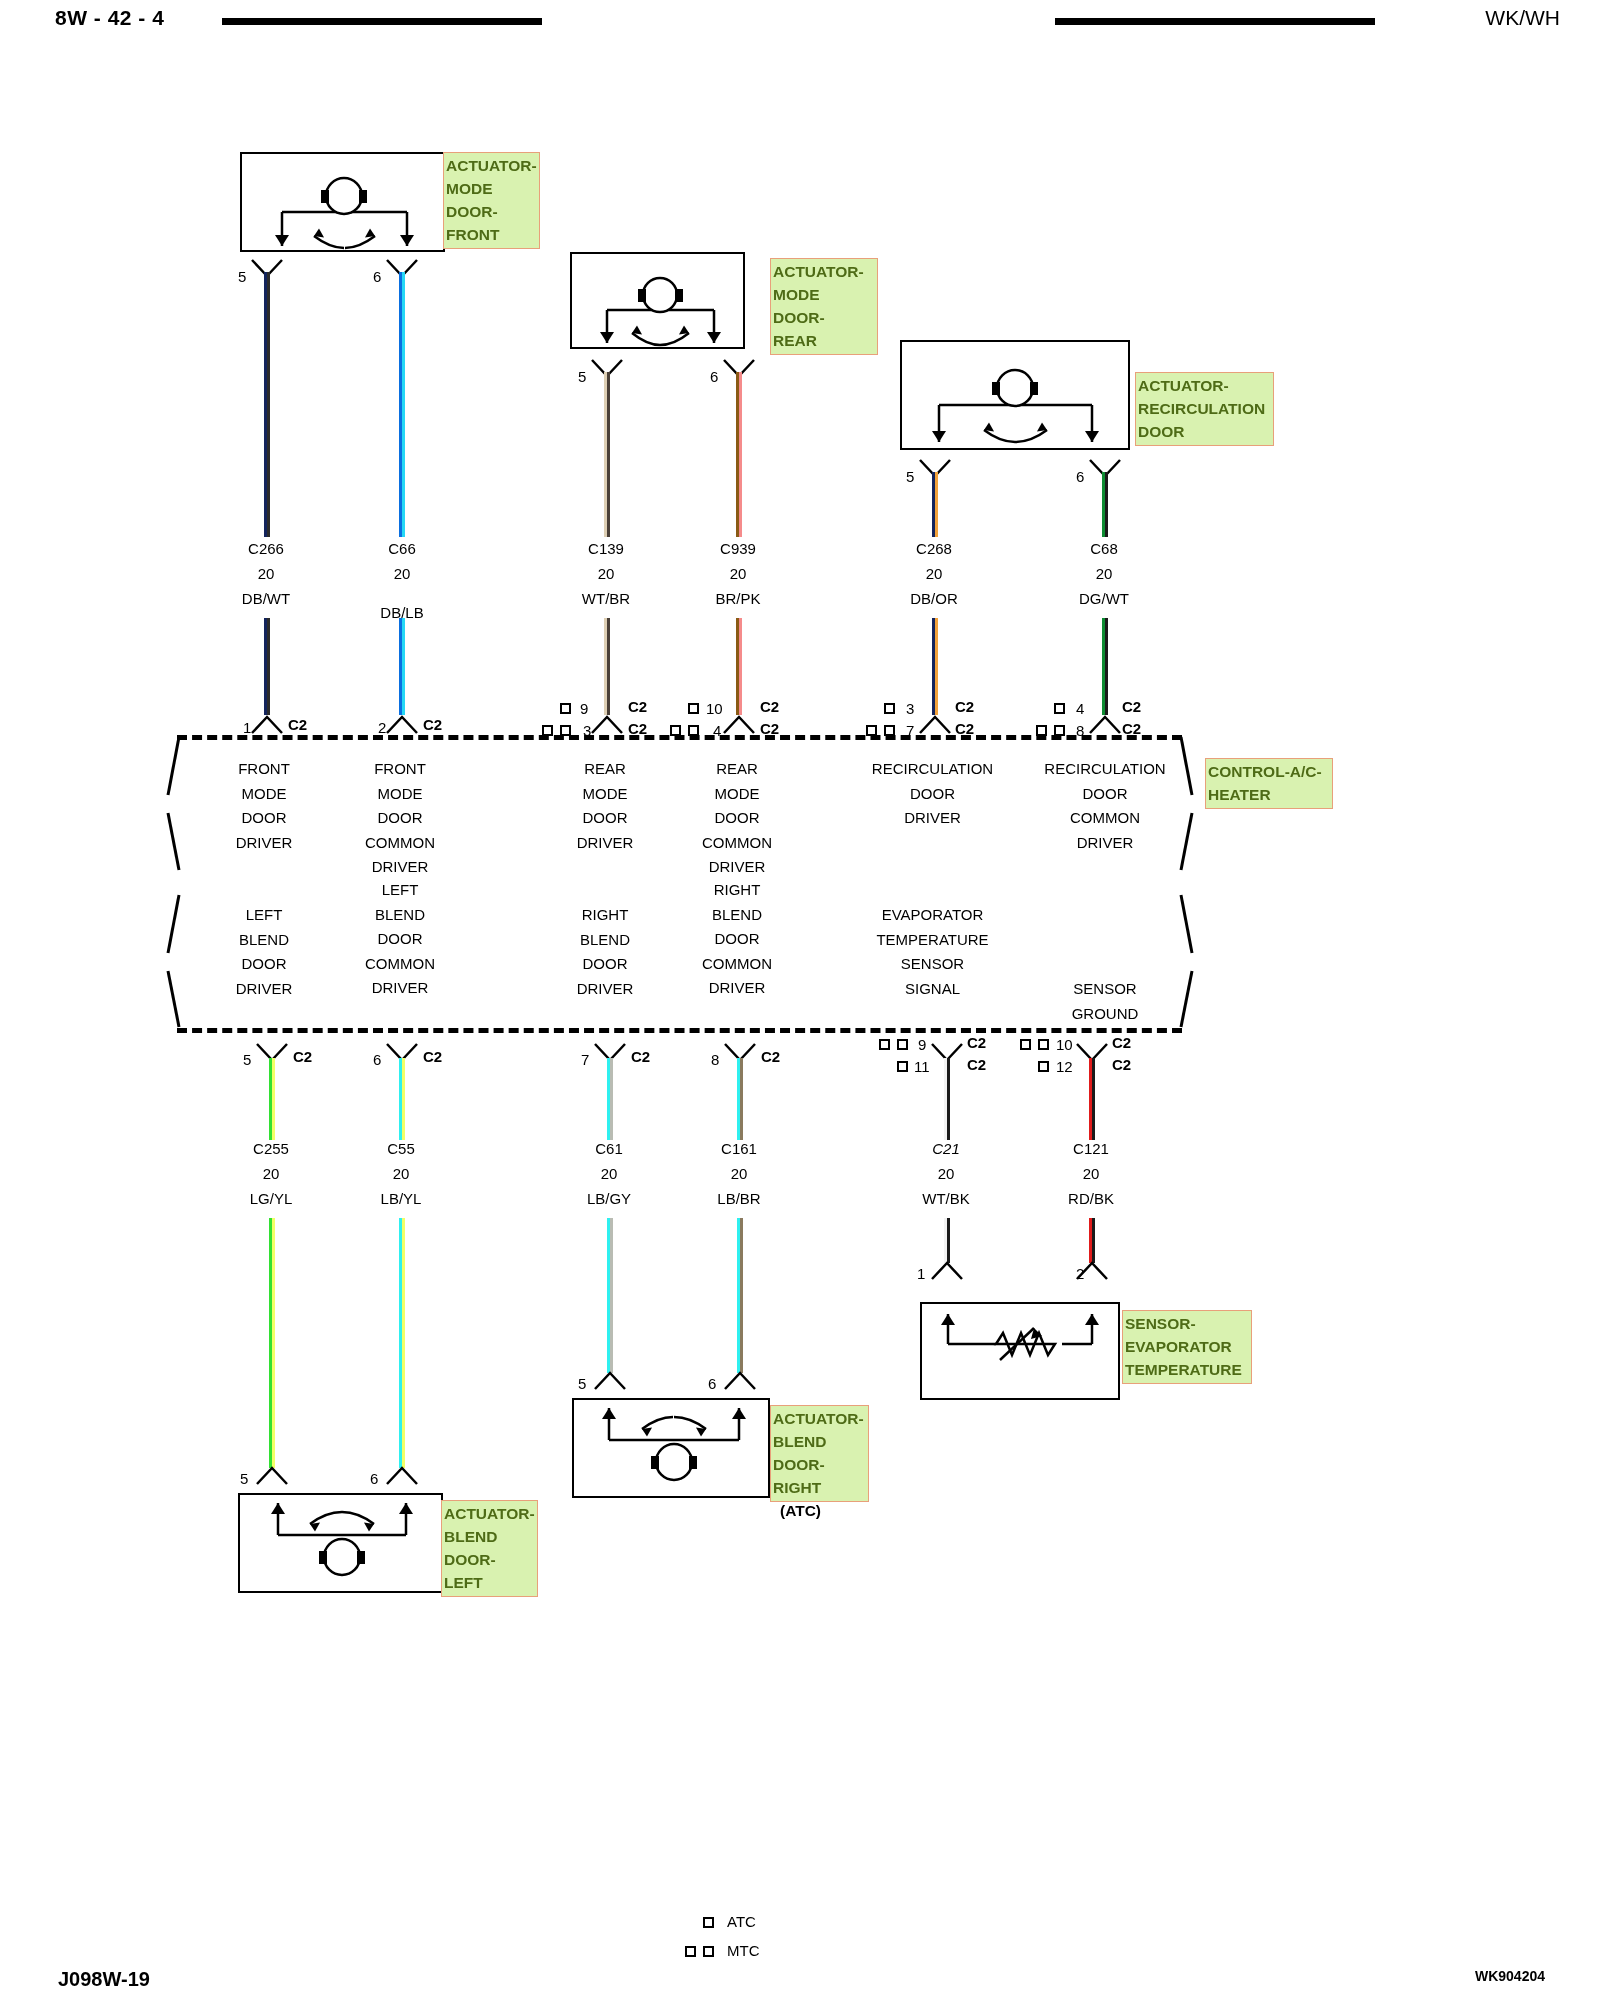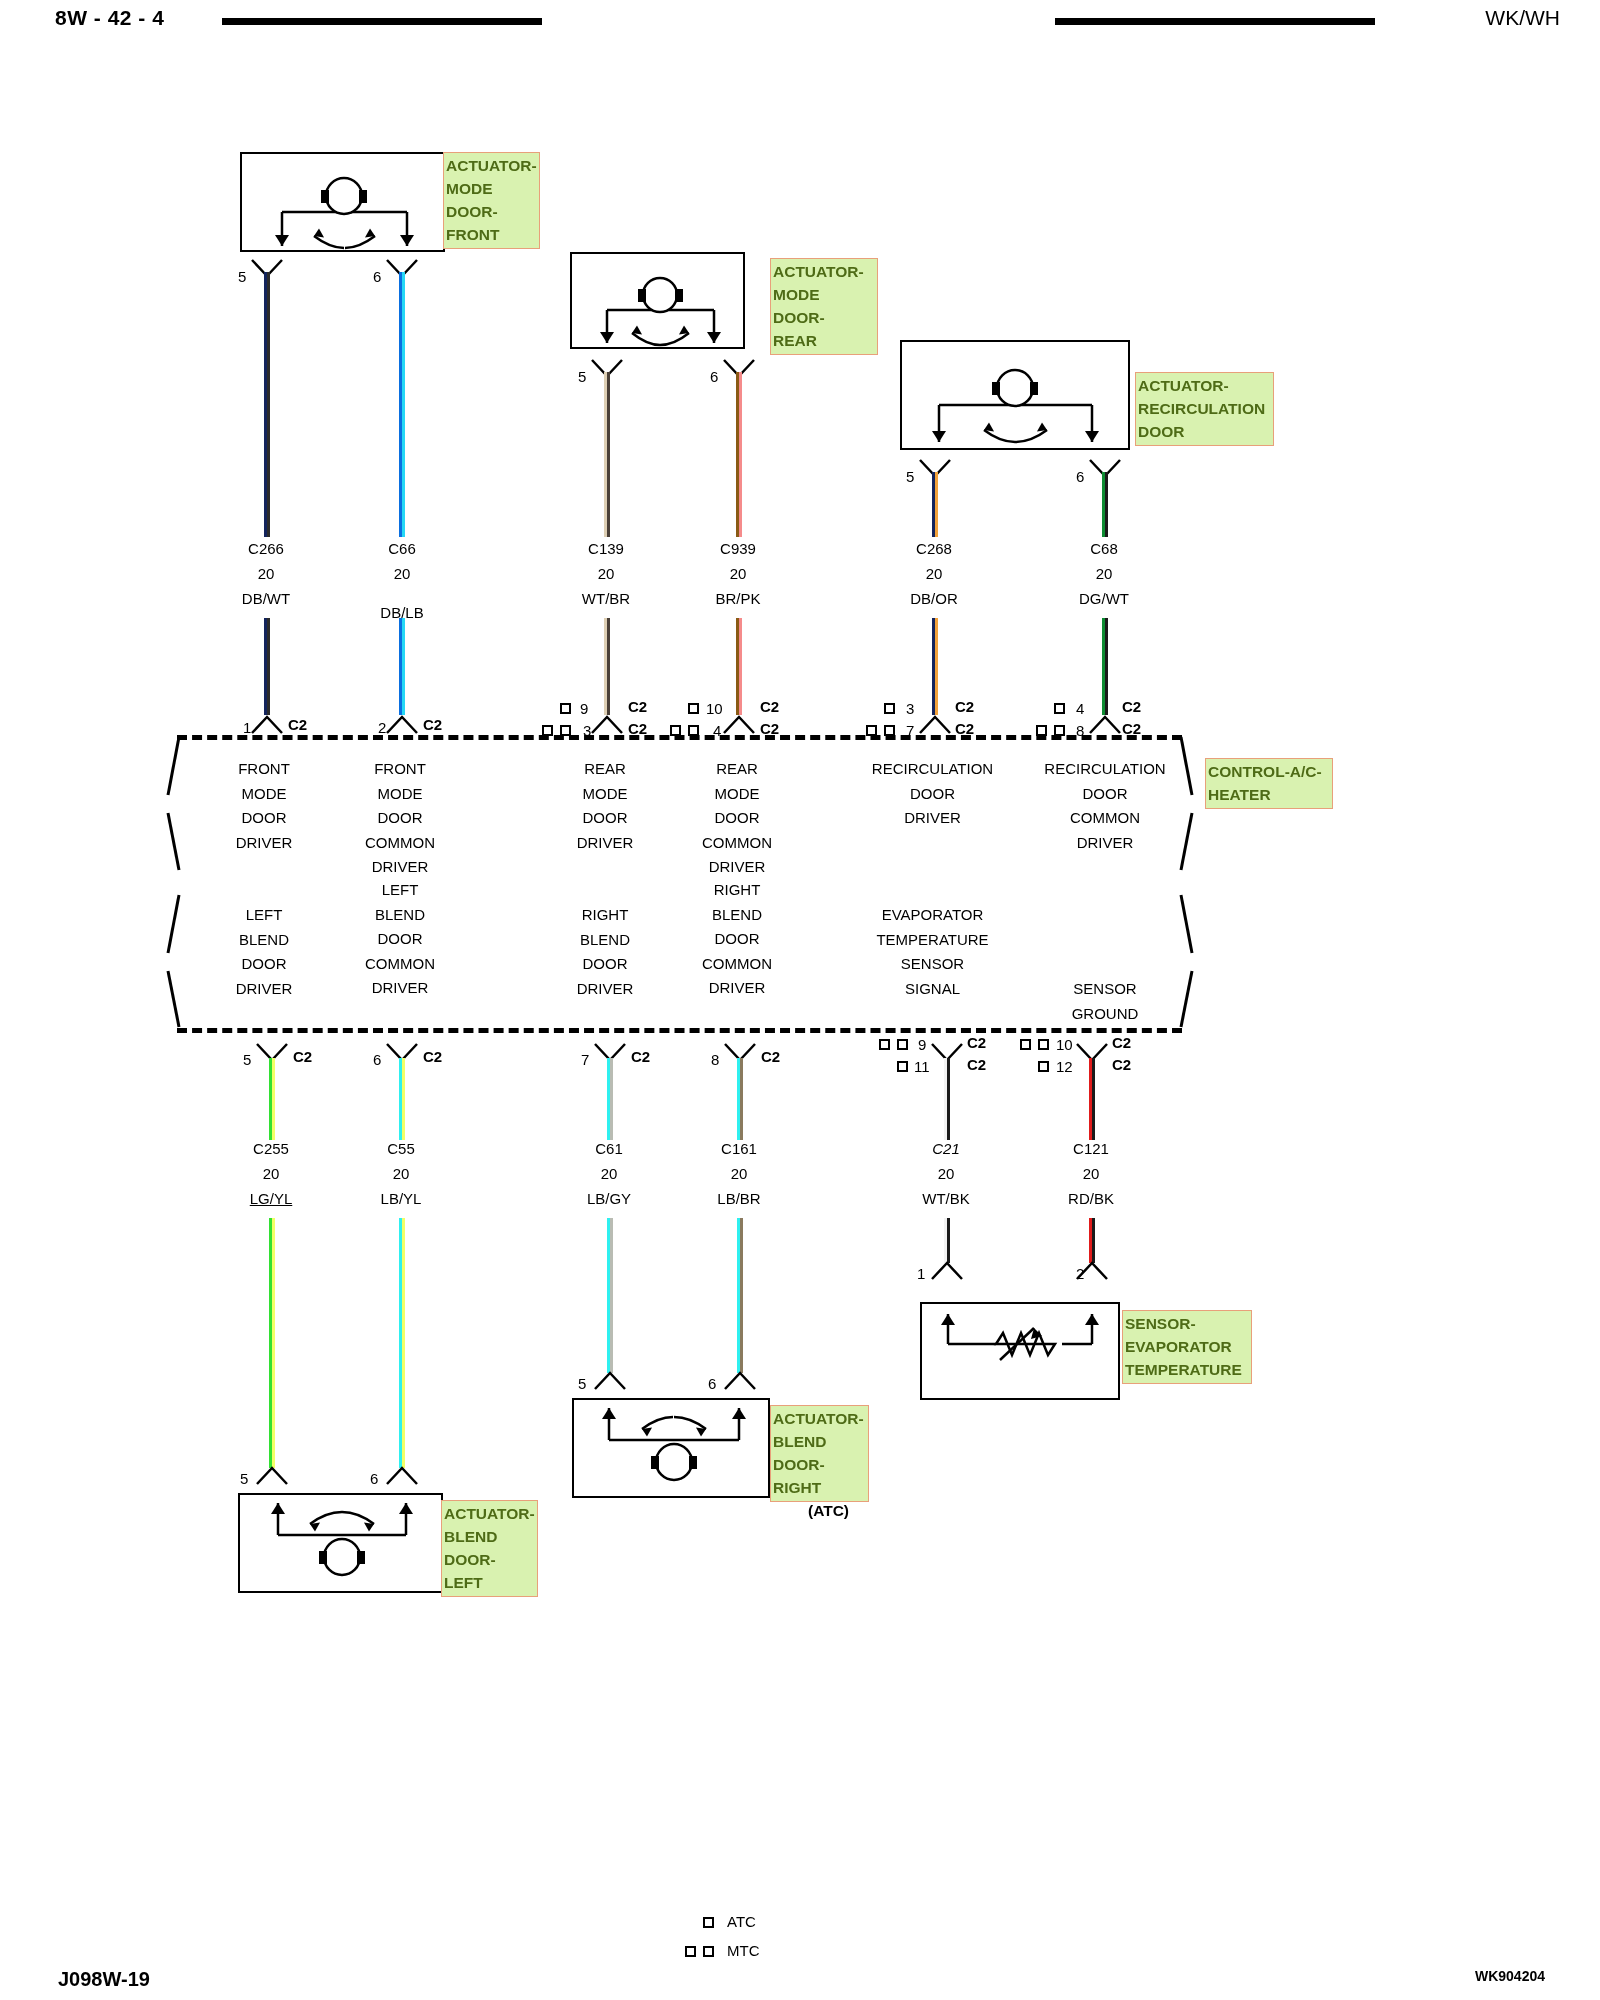--- a/index.html
+++ b/index.html
@@ -17,21 +17,21 @@
 
   
   #page-footer .ft-left  { position:absolute; left:58px;  top:1968px; font-size:20px; font-weight:bold;}
   #page-footer .ft-right { position:absolute; right:55px; top:1968px; font-size:14px; font-weight:bold;}
 
   
   .actbox { position:absolute; border:2px solid #000; background:#fff; }
   .callout { position:absolute; background:#d9f2b0; border:1px solid #e8a07a;
              color:#4e6b16; font-weight:bold; font-size:15.5px; line-height:23px;
              padding:1px 2px 2px 2px; }
-  .callout.plain { background:none; border:none; color:#000;margin-left:28px; }
+  .callout.plain { background:none; border:none; color:#000; }
 
   .wire { position:absolute; width:6px; }
   .wire i { display:block; position:absolute; top:0; bottom:0; width:3px; }
   .wire i.a { left:0; } .wire i.b { left:3px; }
 
   .lbl { position:absolute; font-size:15px; text-align:center; white-space:nowrap; }
   .pinnum { position:absolute; font-size:15px; }
   .c2 { position:absolute; font-size:15px; font-weight:bold; }
 
   
@@ -306,21 +306,21 @@
       <path d="M2 2 L17 18 L32 2" stroke="#000" stroke-width="2.5" fill="none"></path>
     </svg>
     <div class="pinnum" style="left:243px; top:1051px;">5</div>
     <div class="c2" style="left:293px; top:1048px;">C2</div>
     <div class="wire" style="left:269px; top:1058px; height:82px;">
       <i class="a" style="background:#33e033"></i>
         <i class="b" style="background:#f2ff66"></i>
     </div>
     <div class="lbl" style="left:229px; top:1140px; width:84px;">C255</div>
     <div class="lbl" style="left:229px; top:1165px; width:84px;">20</div>
-    <div class="lbl" style="left:229px; top:1190px; width:84px;text-decoration:underline;">LG/YL</div>
+    <div class="lbl" style="left:229px; top:1190px; width:84px;">LG/YL</div>
     <div class="wire" style="left:269px; top:1218px; height:250px;">
       <i class="a" style="background:#33e033"></i>
         <i class="b" style="background:#f2ff66"></i>
     </div>
     <svg style="position:absolute; left:255px; top:1464px;" width="34" height="22" viewBox="0 0 34 22">
       <path d="M2 20 L17 4 L32 20" stroke="#000" stroke-width="2.5" fill="none"></path>
     </svg>
     <div class="pinnum" style="left:240px; top:1470px;">5</div>
   </div>
 

